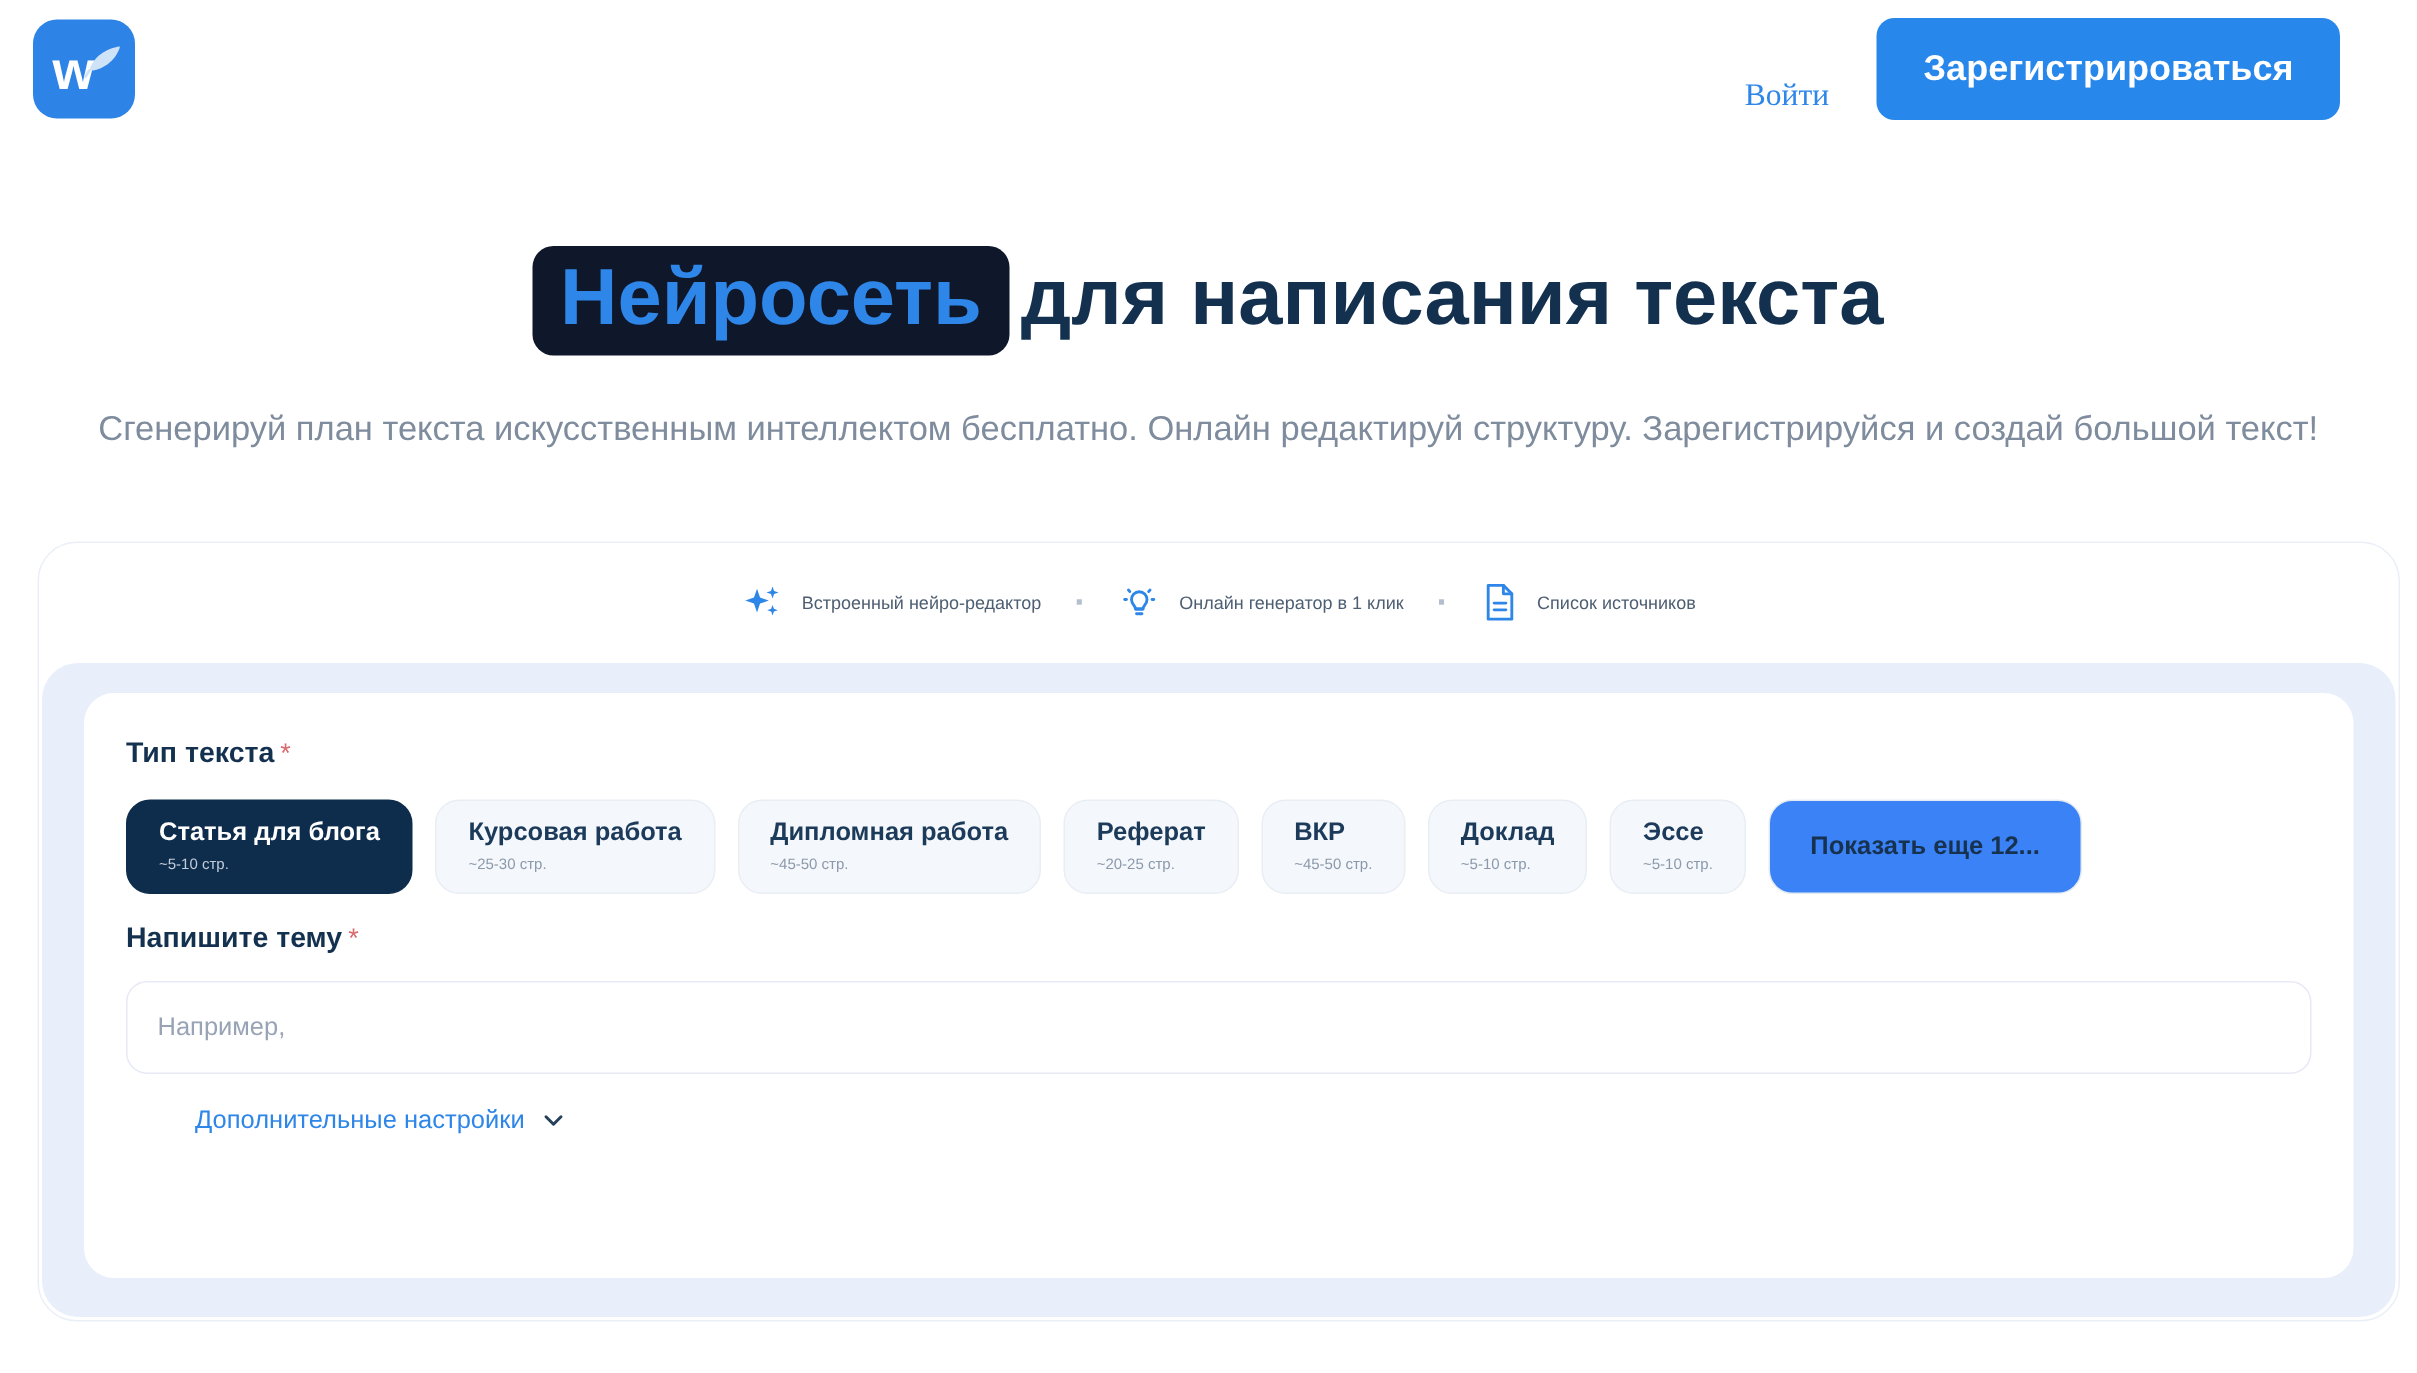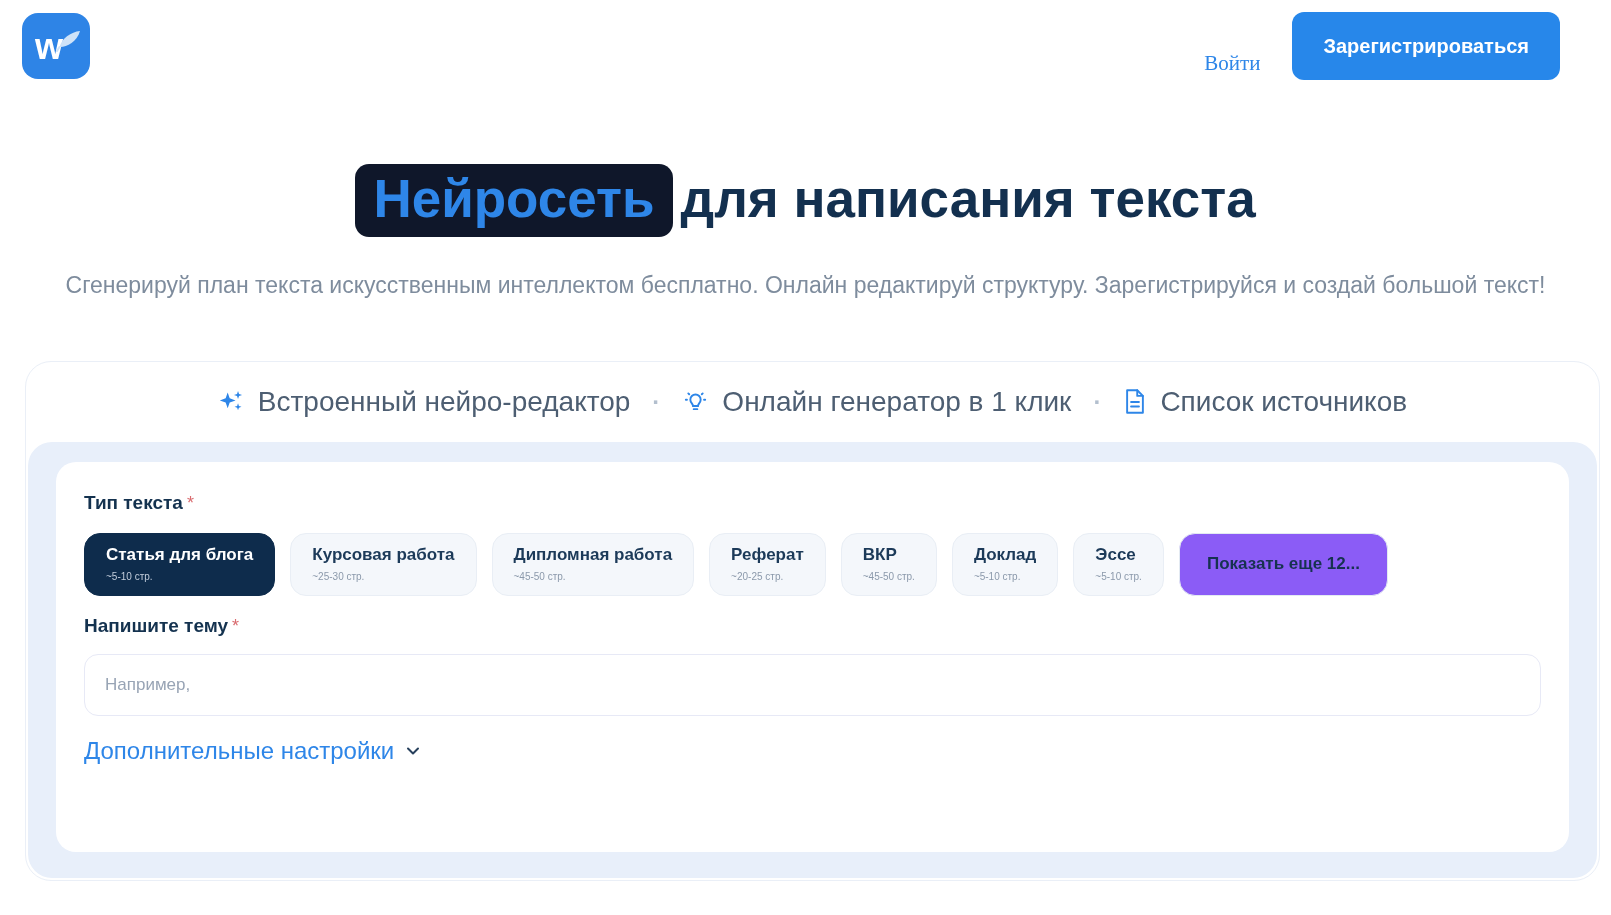--- a/index.html
+++ b/index.html
@@ -10,68 +10,68 @@
   .topbar { display:flex; align-items:center; justify-content:space-between;
             padding:10px 51px 10px 22px; height:92px; }
   .logo { width:68px; height:66px; border-radius:16px; background:#2e84e6;
           position:relative; display:flex; align-items:center; justify-content:center; }
   .logo-letter { color:#ffffff; font-size:36px; font-weight:700; margin-right:14px; margin-top:2px; }
   .logo-feather { position:absolute; right:8px; top:16px; }
   .nav { display:flex; align-items:center; gap:32px; }
   .login-link { color:#2e86e8; font-size:21px; font-weight:500; cursor:pointer; background:none; border:none;
                 font-family:Liberation Serif, serif;margin-top:35px; }
   .register-btn { background:#2787ea; color:#ffffff; border:none; border-radius:12px;
-                  height:68px; padding:0 31px; font-size:20px; font-weight:700; cursor:pointer;
+                  height:68px; padding:0 31px; font-size:24px; font-weight:700; cursor:pointer;
                   font-family:"Liberation Sans", sans-serif; }
 
   
   .hero { text-align:center; margin-top:72px; }
   .hero h1 { font-size:53px; font-weight:700; color:#13304f; line-height:1.0; }
   .hl { color:#2e86e8; background:#0f172a; border-radius:14px; padding:8px 18px 12px;
         display:inline-block; margin-right:8px; }
   .subtitle { margin:30px auto 0; width:1530px; font-size:23px; line-height:1.6;
               color:#7e8c9d; font-weight:400; }
 
   
   .outer-card { margin:57px 11px 0 25px; width:1575px; height:520px;
                 background:#ffffff; border:1px solid #eaeff7; border-radius:26px;
                 overflow:hidden; }
   .features { display:flex; align-items:center; justify-content:center; gap:22px; height:80px; }
-  .feature { display:flex; align-items:center; gap:13px; font-size:28px; color:#4d5e72; }
+  .feature { display:flex; align-items:center; gap:13px; font-size:12px; color:#4d5e72; }
   .sep-dot { color:#b3bfce; font-size:24px; font-weight:700; }
 
   .blue-panel { margin:0 2px; background:#e8effa; border-radius:24px; height:436px;
                 padding:20px 28px; }
   .white-panel { background:#ffffff; border-radius:20px; height:390px; padding:30px 28px; }
 
   .form-label { font-size:19px; font-weight:700; color:#14324f; }
   .req { color:#d96b6f; margin-left:4px; font-size:18px; }
 
   .chips { display:flex; gap:15px; margin-top:19px; }
   .chip { background:#f4f7fb; border:1px solid #e9eef5; border-radius:16px;
           padding:11px 21px 13px; cursor:pointer; }
   .chip-title { font-size:17px; font-weight:600; color:#1c3a59; margin-bottom:6px; white-space:nowrap; }
   .chip-sub { font-size:10px; color:#8b99ab; white-space:nowrap; }
   .chip.selected { background:#0e2c4c; border-color:#0e2c4c; }
   .chip.selected .chip-title { color:#ffffff; }
   .chip.selected .chip-sub { color:#c2cddb; }
-  .show-more { background:#8b5cf6; border:1px solid #e3eaf2; border-radius:16px;
+  .show-more { background:#3b82f6; border:1px solid #e3eaf2; border-radius:16px;
                display:flex; align-items:center; padding:0 27px; font-size:17px;
                font-weight:600; color:#16324f; cursor:pointer;
                font-family:"Liberation Sans", sans-serif; white-space:nowrap; }
 
   .topic-block { margin-top:19px; }
   .topic-input { margin-top:17px; width:100%; height:62px; border:1px solid #e7e9f6;
                  border-radius:14px; padding:0 20px; font-size:17px; color:#33455a;
                  outline:none; font-family:"Liberation Sans", sans-serif; }
   .topic-input::placeholder { color:#98a4b5; }
 
   .extra-settings { margin-top:21px; display:inline-flex; align-items:center; gap:9px;
-                    color:#2e86e8; font-size:24px; font-weight:500; cursor:pointer;
-                    background:none; border:none; font-family:"Liberation Sans", sans-serif; }
+                    color:#2e86e8; font-size:17px; font-weight:500; cursor:pointer;
+                    background:none; border:none; font-family:"Liberation Sans", sans-serif;margin-left:46px; }
 </style>
 </head>
 <body>
 
 <header class="topbar">
   <div class="logo">
     <span class="logo-letter">w</span>
     <svg class="logo-feather" width="32" height="28" viewBox="0 0 32 28">
       <path d="M30 2 C21 3 12 9 9.5 18 C16 18.5 27 13 30 2 Z" fill="#cfe3f8"></path>
       <path d="M9.5 18 L7 22" stroke="#cfe3f8" stroke-width="2" stroke-linecap="round"></path>

